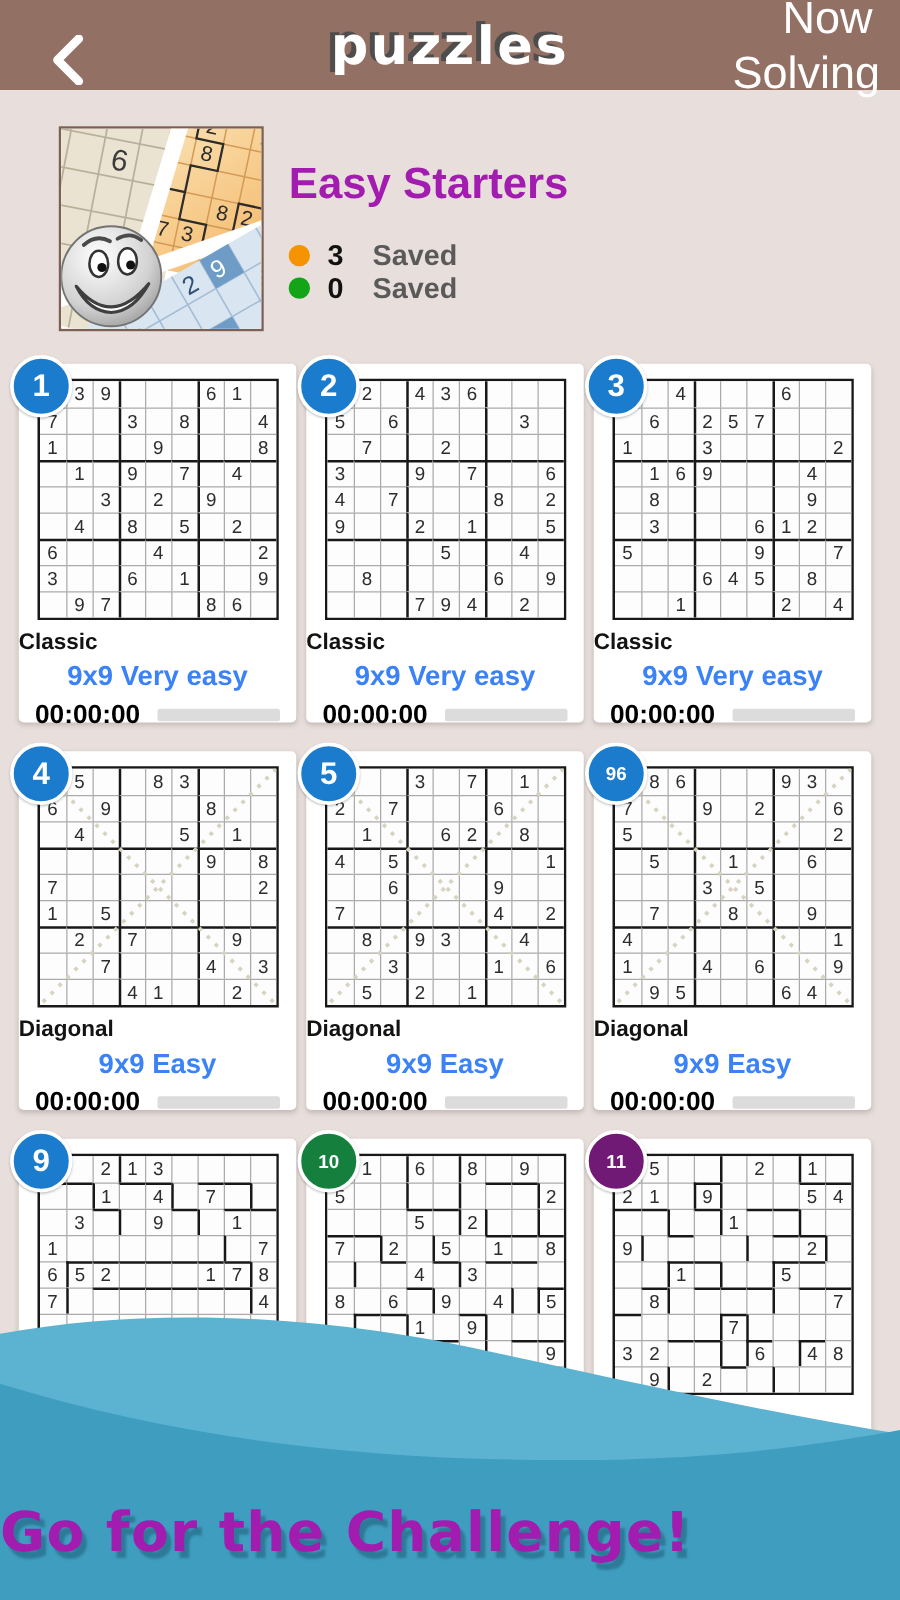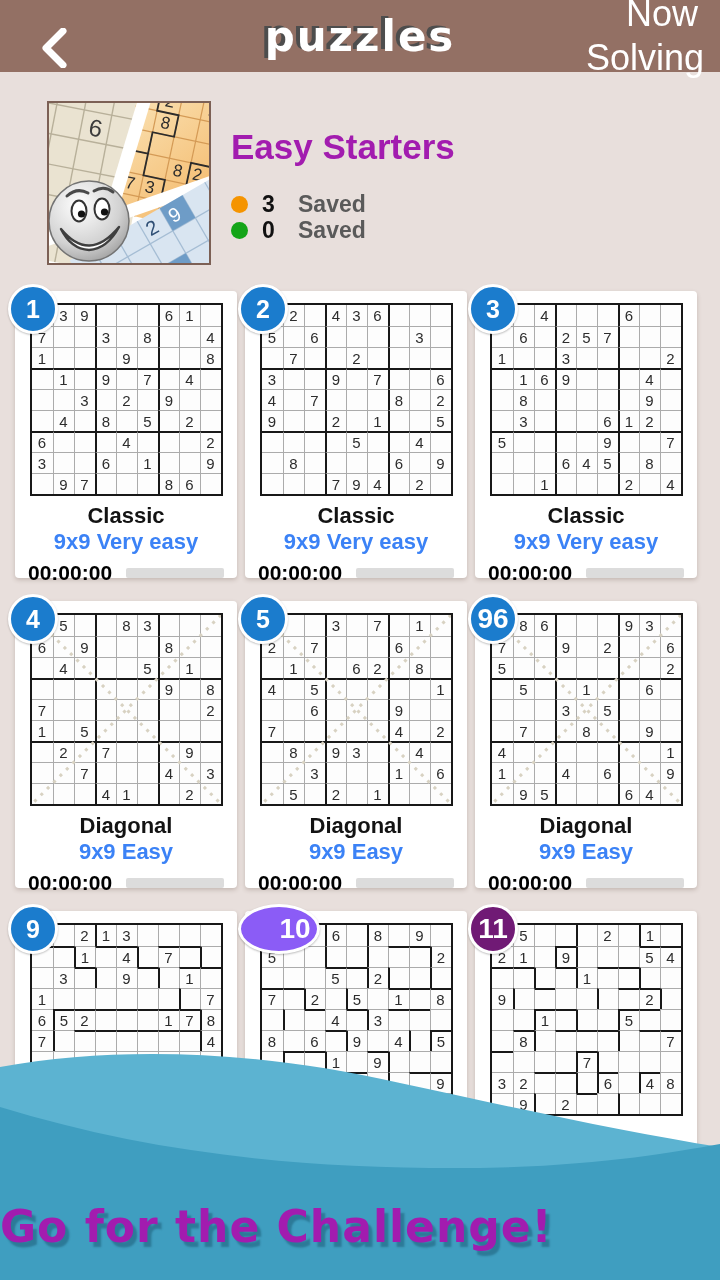--- a/index.html
+++ b/index.html
@@ -23,31 +23,31 @@
   .dot{width:17px;height:17px;border-radius:50%;margin-right:14px;}
   .cnt{font-size:23px;font-weight:bold;color:#111;width:36px;}
   .slabel{font-size:23px;font-weight:bold;color:#5a5a5a;}
   
   .cards{margin:26px 15px 0 15px;display:grid;grid-template-columns:repeat(3,222px);gap:23px 8px;}
   .card{position:relative;width:222px;height:287px;background:#fff;border-radius:4px;
         box-shadow:0 2px 4px rgba(90,70,60,.25);padding-top:12px;box-sizing:border-box;}
   .badge{position:absolute;top:-7px;left:-7px;width:44px;height:44px;border-radius:50%;
         background:#1b7ccd;border:3px solid #fff;color:#fff;font-weight:bold;font-size:25px;
         display:flex;align-items:center;justify-content:center;z-index:3;box-shadow:0 1px 2px rgba(0,0,0,.25);}
-  .badge.sm{font-size:28px;}
+  .badge.sm{font-size:15px;}
   .gridwrap{position:relative;width:189px;margin:0 auto;border:2px solid #181818;}
   .grid{display:grid;grid-template-columns:repeat(9,21px);grid-auto-rows:21px;background:#fdfdfd;}
   .cell{box-sizing:border-box;display:flex;align-items:center;justify-content:center;
         font-size:15px;color:#2d2d2d;}
   .cell.t{border-top:1px solid #ababab;}
   .cell.l{border-left:1px solid #ababab;}
   .cell.bT{border-top:2px solid #181818;}
   .cell.bL{border-left:2px solid #181818;}
   .diag{position:absolute;left:0;top:0;pointer-events:none;}
-  .card-type{margin-top:7px;text-align:center;font-size:22px;font-weight:bold;color:#131313;min-height:25px;}
+  .card-type{margin-top:7px;font-size:18px;font-weight:bold;color:#131313;min-height:25px;}
   .card-diff{text-align:center;font-size:22px;font-weight:bold;color:#3b82f6;min-height:25px;}
   .card-meta{display:flex;align-items:center;margin-top:6px;padding:0 13px;}
   .timer{font-size:21px;font-weight:bold;color:#000000;}
   .bar{flex:1;height:10px;margin-left:14px;background:#dcdcdc;border-radius:2px;}
   
   .banner{position:absolute;left:0;bottom:0;width:720px;height:235px;z-index:5;}
   .banner svg{position:absolute;left:0;top:0;width:720px;height:235px;}
   .banner-text{position:absolute;left:0;right:0;bottom:28px;text-align:left;color:#a21caf;
         font-family:"DejaVu Sans",sans-serif;font-weight:bold;font-size:44px;letter-spacing:1px;
         text-shadow:4px 5px 2px rgba(0,40,60,.30);}
@@ -868,21 +868,21 @@
     </div>
     <div class="card-type"></div>
     <div class="card-diff"></div>
     <div class="card-meta" style="visibility: hidden;">
       <span class="timer"></span>
       <span class="bar"></span>
     </div>
   </div>
 
   <div class="card">
-    <div class="badge sm" style="background: #8b5cf6; padding-left: 32px;">10</div>
+    <div class="badge sm" style="background: #15803d;">10</div>
     <div class="gridwrap">
       <div class="grid">
           <div class="cell"></div>
           <div class="cell l">1</div>
           <div class="cell l"></div>
           <div class="cell l bL">6</div>
           <div class="cell l"></div>
           <div class="cell l bL">8</div>
           <div class="cell l"></div>
           <div class="cell l">9</div>

